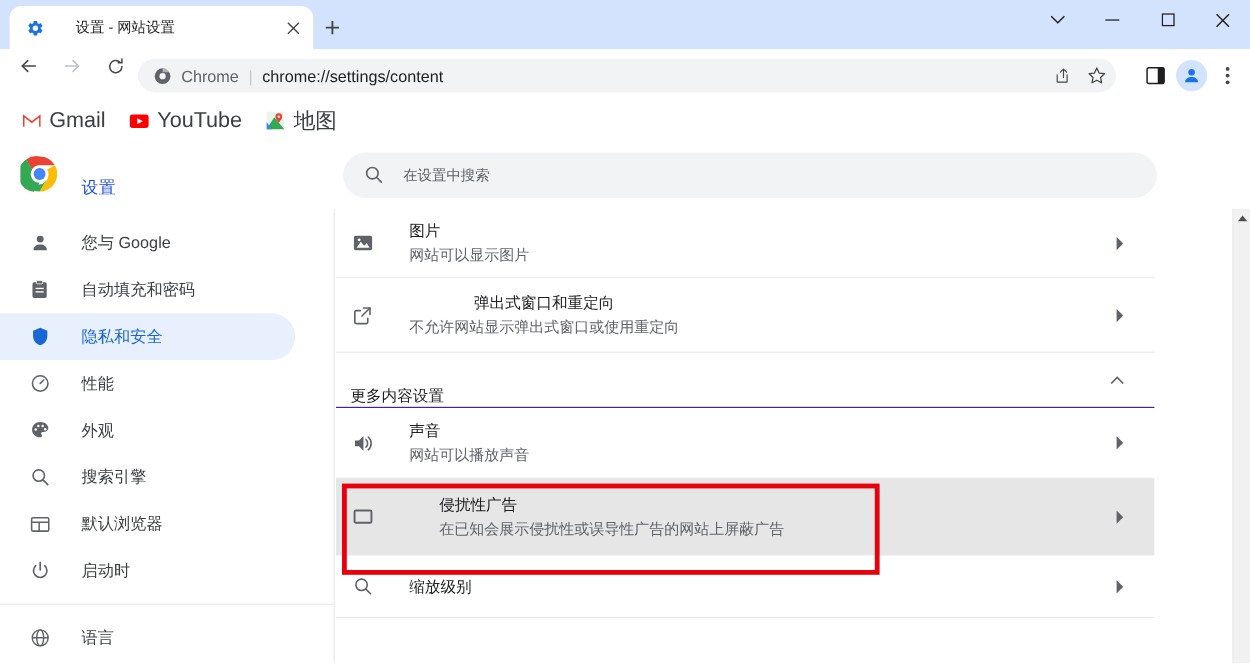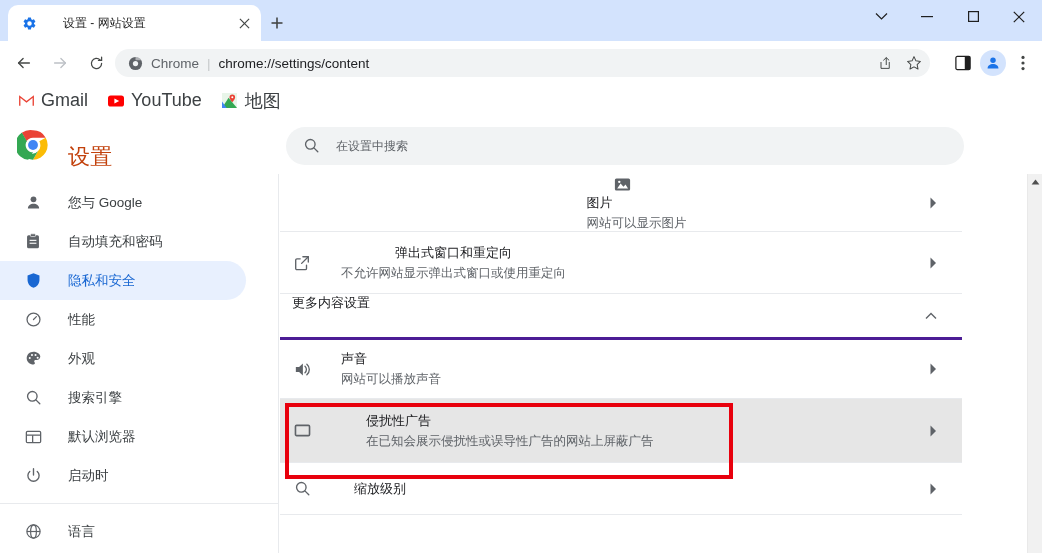--- a/index.html
+++ b/index.html
@@ -43,21 +43,21 @@
     position: absolute; right: 0; top: 0; height: 41px; display: flex; align-items: flex-start;
   }
   .wc {
     width: 46px; height: 33px; display: flex; align-items: center; justify-content: center;
     color: #1f1f1f;
   }
 
   
   .toolbar {
     position: absolute; left: 0; top: 41px; width: 1042px; height: 44px;
-    background: #ffffff; display: flex; align-items: center;
+    background: #ffffff; display: flex; 
   }
   .nav-btn {
     width: 28px; height: 28px; margin-left: 8px; border-radius: 50%;
     display: flex; align-items: center; justify-content: center; color: #444746;
   }
   .nav-btn.first { margin-left: 10px; }
   .nav-btn.disabled { color: #bdc1c6; }
   .omnibox {
     position: absolute; left: 115px; top: 8px; width: 815px; height: 28px;
     background: #f1f3f4; border-radius: 14px;
@@ -92,21 +92,21 @@
   
   .page {
     position: absolute; left: 0; top: 116px; width: 1042px; height: 437px;
     background: #ffffff; overflow: hidden;
   }
   .settings-header {
     position: absolute; left: 0; top: 0; width: 1042px; height: 58px;
     background: #ffffff; display: flex; align-items: center;
   }
   .chrome-logo { margin-left: 17px; width: 32px; height: 32px; }
-  .settings-title { margin-left: 19px; font-size: 22px; color: #c2410c; letter-spacing: .2px; margin-top: 23px; }
+  .settings-title { margin-left: 19px; font-size: 14px; color: #1d4ed8; letter-spacing: .2px; margin-top: 23px; }
   .search-wrap {
     position: absolute; left: 286px; top: 11px; width: 678px; height: 38px;
     background: #f1f3f4; border-radius: 19px; display: flex; align-items: center;
   }
   .search-icon { margin-left: 17px; width: 18px; height: 18px; color: #5f6368; display:flex; }
   .search-placeholder { margin-left: 15px; font-size: 12px; color: #5f6368; }
 
   
   .sidebar {
     position: absolute; left: 0; top: 58px; width: 279px; height: 379px;
@@ -133,26 +133,26 @@
     height: 60px; padding-left: 12px; padding-right: 10px;
     border-bottom: 1px solid #e8eaed; background: #ffffff;
   }
   .row.hovered { background: #e6e6e6; }
   .row-icon { width: 20px; height: 20px; flex: 0 0 auto; display: flex; align-items: center; justify-content: center; color: #5f6368; }
   .row-text { margin-left: 29px; display: flex; flex-direction: column; justify-content: center; }
   .row-title { font-size: 13px; color: #202124; line-height: 18px; }
   .row-sub { font-size: 12.5px; color: #5f6368; line-height: 18px; margin-top: 2px; }
   .row-chevron { position: absolute; right: 25px; top: 50%; transform: translateY(-50%); color: #5f6368; display: flex; }
   .section-head {
-    position: relative; display: flex; align-items: flex-start;
-    height: 46px; padding-left: 12px; border-bottom: 3px solid #4c1d95;
+    position: relative; display: flex; align-items: flex-end;
+    height: 46px; padding-left: 12px; border-bottom: 1px solid #4c1d95;
   }
   .section-head .section-label { font-size: 13px; color: #202124; }
   .row.single { height: 46px; }
-  .row.single .row-text { margin-left: 42px; }
+  .row.single .row-text { margin-left: 29px; }
 
   
   .scrollbar {
     position: absolute; right: 0; top: 58px; width: 15px; height: 379px;
     background: #f1f1f1; border-left: 1px solid #e9e9e9;
   }
   .sb-arrow-up {
     position: absolute; top: 0; left: 0; width: 15px; height: 16px;
     display: flex; align-items: center; justify-content: center;
   }
@@ -428,21 +428,21 @@
             <line x1="2.3" y1="10" x2="17.7" y2="10"></line>
         </svg>
       </span>
       <span class="side-label">语言</span>
     </div>
   </div>
 
   <div class="content">
     <div class="c-inner">
 
-      <div class="row" style="height:58px;flex-direction:column;">
+      <div class="row" style="height:58px;">
         <span class="row-icon">
           <svg width="19" height="19" viewBox="0 0 20 20" fill="#5f6368">
             <rect x="2" y="3.6" width="16" height="12.8" rx="1.6"></rect>
             <polygon points="4.4,14.2 8,9 11,12.4 13.2,10 15.8,14.2" fill="#ffffff"></polygon>
             <circle cx="6.6" cy="7.2" r="1.25" fill="#ffffff"></circle>
           </svg>
         </span>
         <span class="row-text">
           <span class="row-title">图片</span>
           <span class="row-sub">网站可以显示图片</span>

